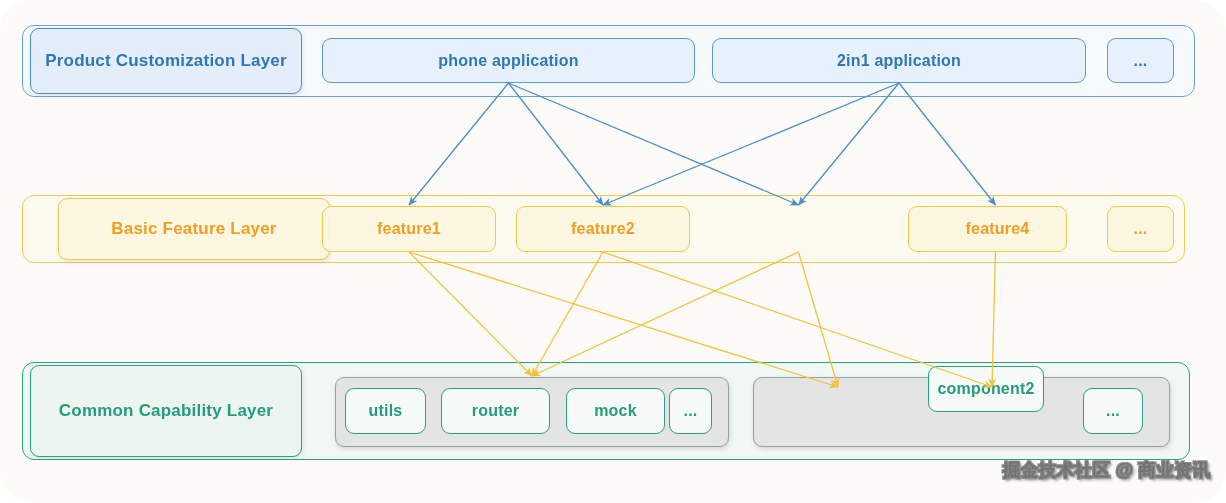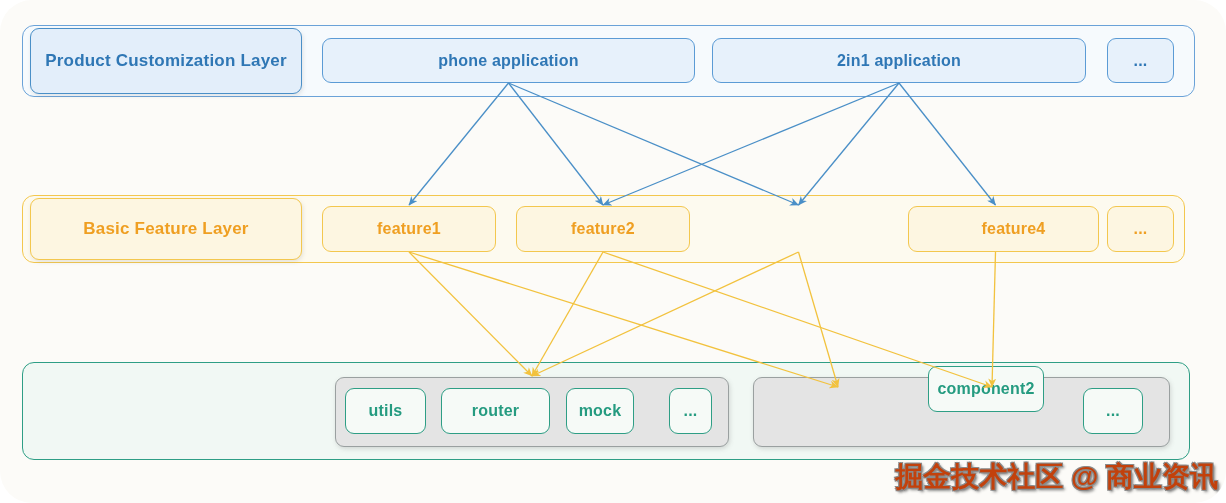--- a/index.html
+++ b/index.html
@@ -15,59 +15,60 @@
   .layer.green{border:1.4px solid #2e9e85;background:#f1f8f4;}
   .box{
     position:absolute;border-radius:9px;box-sizing:border-box;
     display:flex;align-items:center;justify-content:center;
     font-weight:bold;font-size:16px;letter-spacing:.2px;
   }
   .title{font-size:17px;box-shadow:1px 2px 4px rgba(120,120,120,.18);}
   .box.blue{background:#e7f1fb;border:1.4px solid #5b9bd5;color:#2f77b5;}
   .title.blue{background:#e3eefa;border:1.4px solid #4a8fc7;color:#2f77b5;}
   .box.yellow{background:#fdf6e1;border:1.4px solid #f3c74e;color:#ef9f22;}
-  .title.yellow{background:#fdf6e1;border:1.4px solid #f3c74e;color:#ef9f22;}
+  .title.yellow{background:#fdf6e1;border:1.4px solid #f3c74e;color:#ef9f22;margin-left:28px;}
   .box.teal{background:#f6faf7;border:1.4px solid #2e9e85;color:#259b80;}
   .title.green{background:#ecf5f0;border:1.4px solid #2e9e85;color:#259b80;}
   .group{
     position:absolute;border-radius:9px;box-sizing:border-box;
     background:#e4e4e4;border:1.4px solid #9aa0a0;
     box-shadow:1px 2px 4px rgba(120,120,120,.25);
   }
   #arrows{position:absolute;left:0;top:0;width:1226px;height:503px;pointer-events:none;}
   .watermark{
-    position:absolute;top:458px;right:8px;
-    font-size:28px;font-weight:bold;color:#c2410c;white-space:nowrap;
+    position:absolute;top:458px;right:16px;
+    font-size:18px;font-weight:bold;color:#737373;white-space:nowrap;
     text-shadow:-1px -1px 0 #8a8a8a,1px -1px 0 #8a8a8a,-1px 1px 0 #8a8a8a,1px 1px 0 #8a8a8a,2px 2px 3px rgba(90,90,90,.9);
   }
 </style>
 </head>
 <body>
 
 <div class="canvas">
 
   <div class="layer blue" style="left:22px;top:25px;width:1173px;height:72px;"></div>
   <div class="box title blue" style="left:30px;top:28px;width:272px;height:66px;">Product Customization Layer</div>
   <div class="box blue" style="left:322px;top:38px;width:373px;height:45px;">phone application</div>
   <div class="box blue" style="left:712px;top:38px;width:374px;height:45px;">2in1 application</div>
   <div class="box blue" style="left:1107px;top:38px;width:67px;height:45px;">...</div>
 
   <div class="layer yellow" style="left:22px;top:195px;width:1163px;height:68px;"></div>
   <div class="box title yellow" style="left:30px;top:198px;width:272px;height:62px;">Basic Feature Layer</div>
   <div class="box yellow" style="left:322px;top:206px;width:174px;height:46px;text-align:right;">feature1</div>
   <div class="box yellow" style="left:516px;top:206px;width:174px;height:46px;">feature2</div>
-  <div class="box yellow" style="left:908px;top:206px;width:191px;height:46px;padding-left:20px;">feature4</div>
+  <div class="box yellow" style="left:908px;top:206px;width:159px;height:46px;padding-left:20px;">feature4</div>
   <div class="box yellow" style="left:1107px;top:206px;width:67px;height:46px;">...</div>
 
   <div class="layer green" style="left:22px;top:362px;width:1168px;height:98px;"></div>
+  <div class="box title green" style="left:30px;top:365px;width:272px;height:92px;">Common Capability Layer</div>
 
   <div class="group" style="left:335px;top:377px;width:394px;height:70px;"></div>
   <div class="box teal" style="left:345px;top:388px;width:81px;height:46px;">utils</div>
   <div class="box teal" style="left:441px;top:388px;width:109px;height:46px;">router</div>
-  <div class="box teal" style="left:566px;top:388px;width:68px;height:46px;">mock</div>
+  <div class="box teal" style="left:566px;top:388px;width:99px;height:46px;">mock</div>
   <div class="box teal" style="left:669px;top:388px;width:43px;height:46px;">...</div>
 
   <div class="group" style="left:753px;top:377px;width:417px;height:70px;"></div>
   <div class="box teal" style="left:928px;top:366px;width:116px;height:46px;">component2</div>
   <div class="box teal" style="left:1083px;top:388px;width:60px;height:46px;">...</div>
 
   <svg id="arrows">
       <defs id="arrow-defs">
         <marker id="arrow-blue" markerWidth="10" markerHeight="8" refX="8.5" refY="4" orient="auto" markerUnits="userSpaceOnUse">
           <path d="M0,0 L9,4 L0,8 L2.6,4 Z" fill="#4a8fc7"></path>

